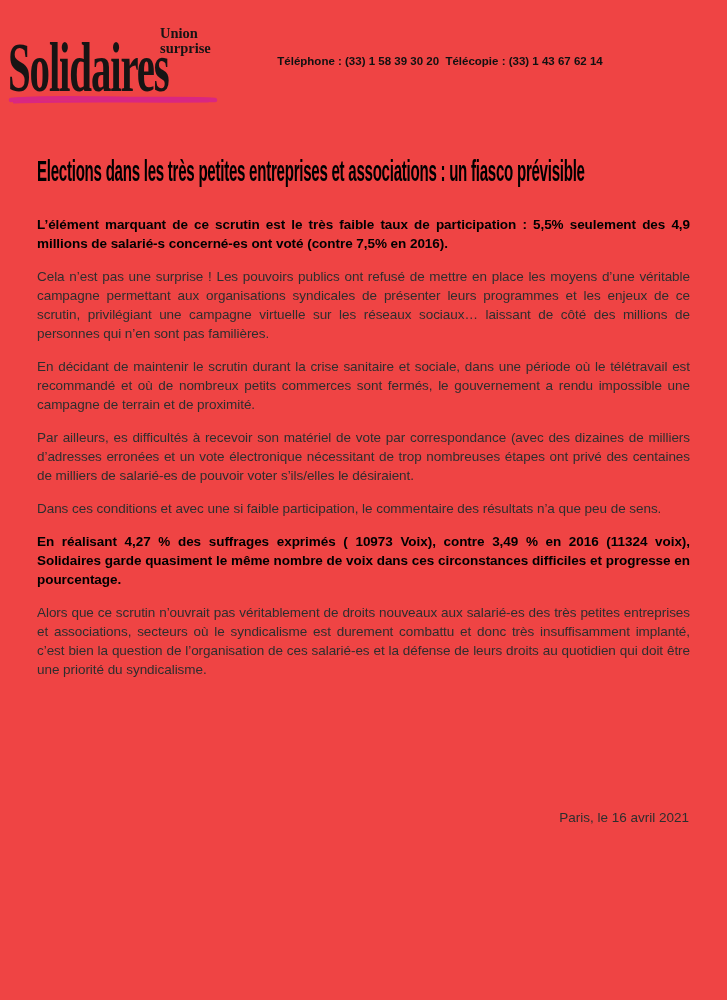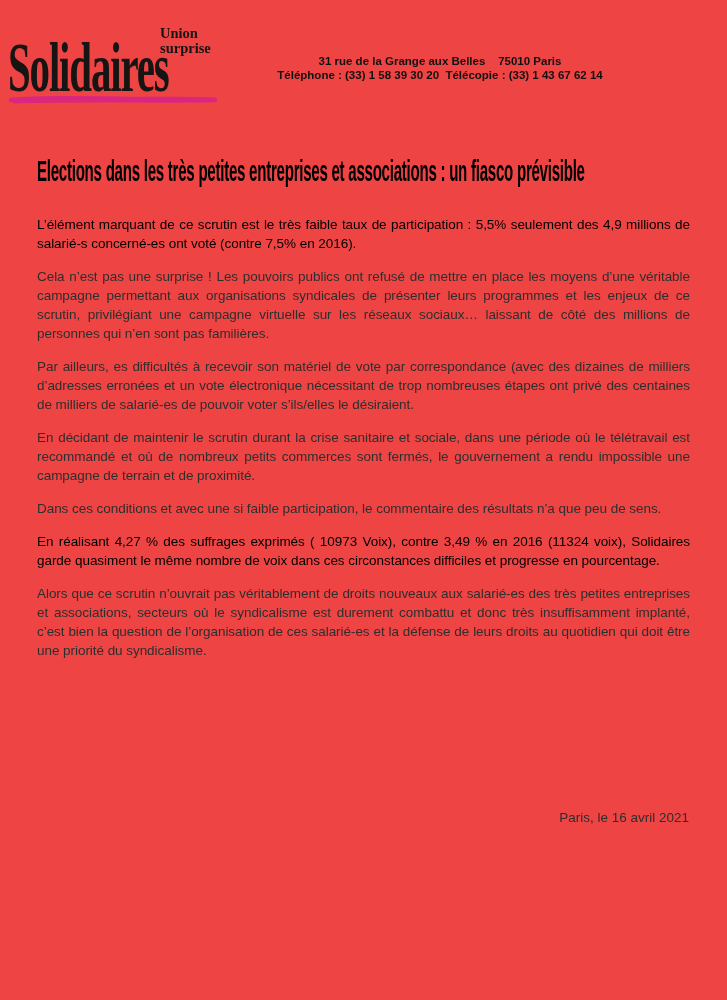--- a/index.html
+++ b/index.html
@@ -47,21 +47,21 @@
     white-space: nowrap;
   }
 
   
   .bodytext {
     position: absolute; left: 37px; top: 215px; width: 653px;
     font-size: 13.5px; line-height: 19px; text-align: justify;
     color: #2e2e2e; letter-spacing: -0.05px;
   }
   .bodytext p { margin: 0 0 14px 0; }
-  .bodytext p.bold { font-weight: normal; color: #000000; }
+  .bodytext p.bold { font-weight: bold; color: #000000; }
 
   
   .dateline {
     position: absolute; right: 38px; top: 810px;
     font-size: 13.5px; color: #2e2e2e; text-align: center;
   }
 </style>
 </head>
 <body>
 
@@ -73,31 +73,30 @@
       <div>surprise</div>
     </div>
     <div class="logo-name">Solidaires</div>
     <svg class="logo-underline" viewBox="0 0 210 12" preserveAspectRatio="none" aria-hidden="true">
       <path d="M3 6 C 35 3, 80 4.5, 120 5 C 155 5.5, 185 4.5, 207 6" fill="none" stroke-width="4.6" stroke-linecap="round" stroke="#d92781"></path>
       <path d="M6 8.5 C 55 6.5, 120 8, 200 7.5" fill="none" stroke-width="2.2" stroke-linecap="round" stroke="#d92781"></path>
     </svg>
   </div>
 
   <div class="contact">
-    <div class="contact-line">31 rue de la Grange aux Belles    75010 Paris</div>
     <div class="contact-line">Téléphone : (33) 1 58 39 30 20  Télécopie : (33) 1 43 67 62 14</div>
   </div>
 
   <h1 class="title">Elections dans les très petites entreprises et associations : un fiasco prévisible</h1>
 
   <div class="bodytext">
       <p class="bold">L’élément marquant de ce scrutin est le très faible taux de participation : 5,5% seulement des 4,9 millions de salarié-s concerné-es ont voté (contre 7,5% en 2016).</p>
       <p>Cela n’est pas une surprise ! Les pouvoirs publics ont refusé de mettre en place les moyens d’une véritable campagne permettant aux organisations syndicales de présenter leurs programmes et les enjeux de ce scrutin, privilégiant une campagne virtuelle sur les réseaux sociaux… laissant de côté des millions de personnes qui n’en sont pas familières.</p>
+      <p>En décidant de maintenir le scrutin durant la crise sanitaire et sociale, dans une période où le télétravail est recommandé et où de nombreux petits commerces sont fermés, le gouvernement a rendu impossible une campagne de terrain et de proximité.</p>
       <p>Par ailleurs, es difficultés à recevoir son matériel de vote par correspondance (avec des dizaines de milliers d’adresses erronées et un vote électronique nécessitant de trop nombreuses étapes ont privé des centaines de milliers de salarié-es de pouvoir voter s’ils/elles le désiraient.</p>
-      <p>En décidant de maintenir le scrutin durant la crise sanitaire et sociale, dans une période où le télétravail est recommandé et où de nombreux petits commerces sont fermés, le gouvernement a rendu impossible une campagne de terrain et de proximité.</p>
       <p>Dans ces conditions et avec une si faible participation, le commentaire des résultats n’a que peu de sens.</p>
       <p class="bold">En réalisant 4,27 % des suffrages exprimés ( 10973 Voix), contre 3,49 % en 2016 (11324 voix), Solidaires garde quasiment le même nombre de voix dans ces circonstances difficiles et progresse en pourcentage.</p>
       <p>Alors que ce scrutin n’ouvrait pas véritablement de droits nouveaux aux salarié-es des très petites entreprises et associations, secteurs où le syndicalisme est durement combattu et donc très insuffisamment implanté, c’est bien la question de l’organisation de ces salarié-es et la défense de leurs droits au quotidien qui doit être une priorité du syndicalisme.</p>
     </div>
 
   <div class="dateline">Paris, le 16 avril 2021</div>
 
 </div>
 
 </body></html>

